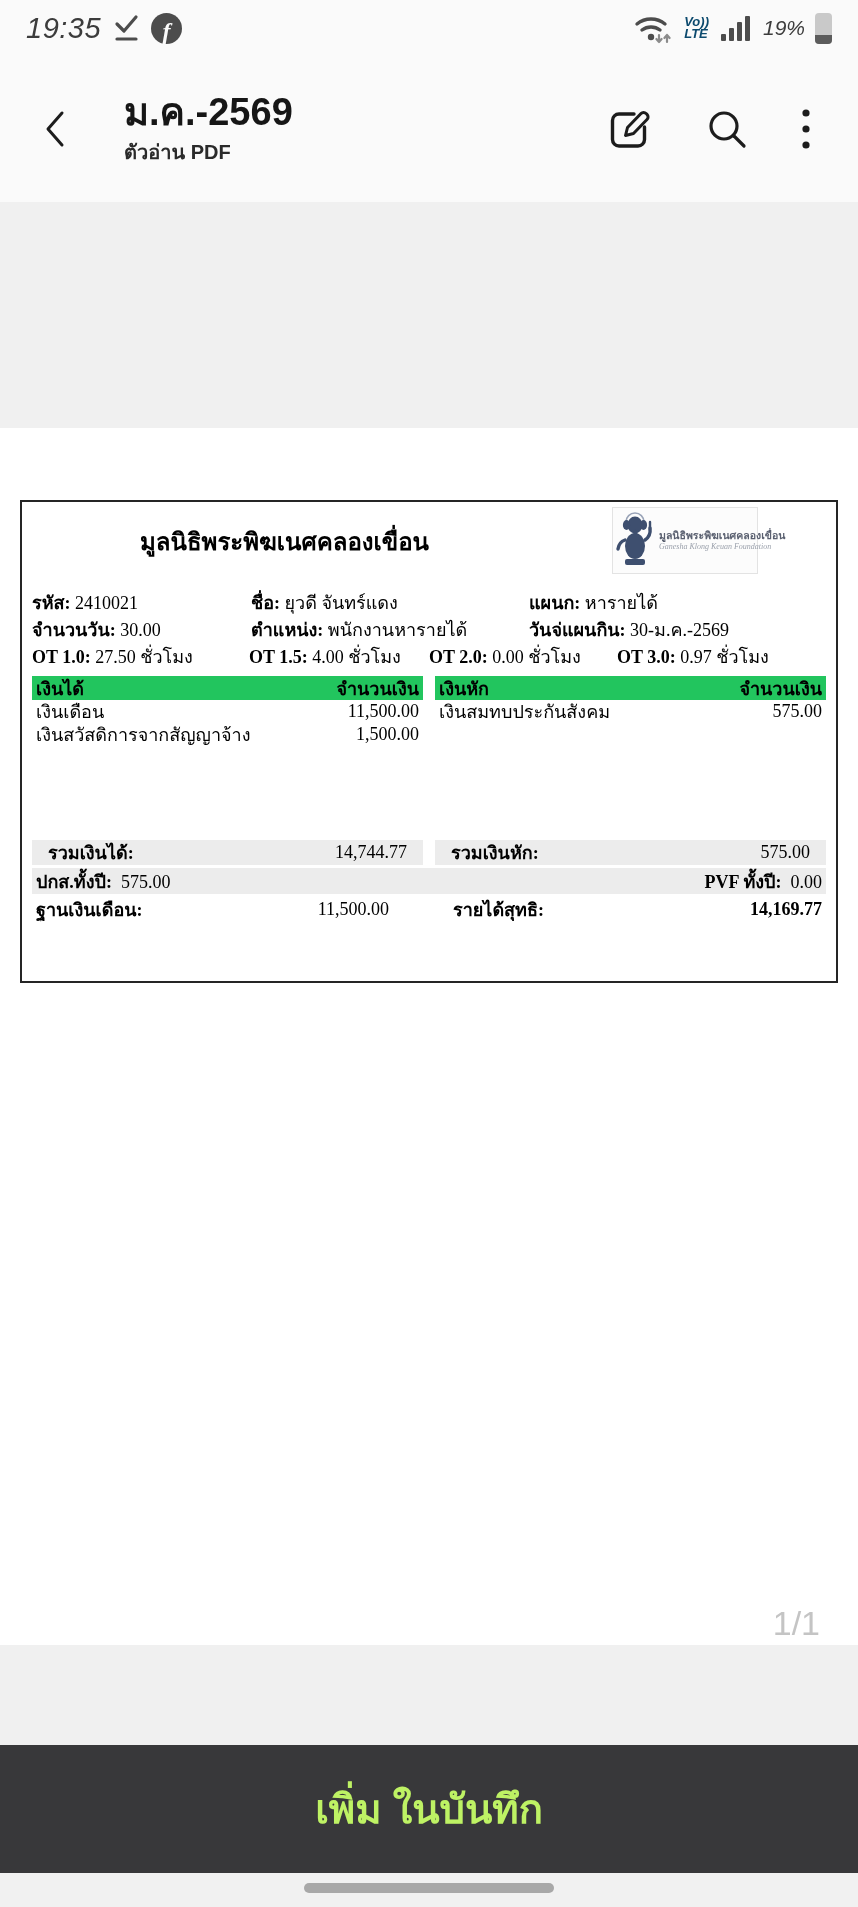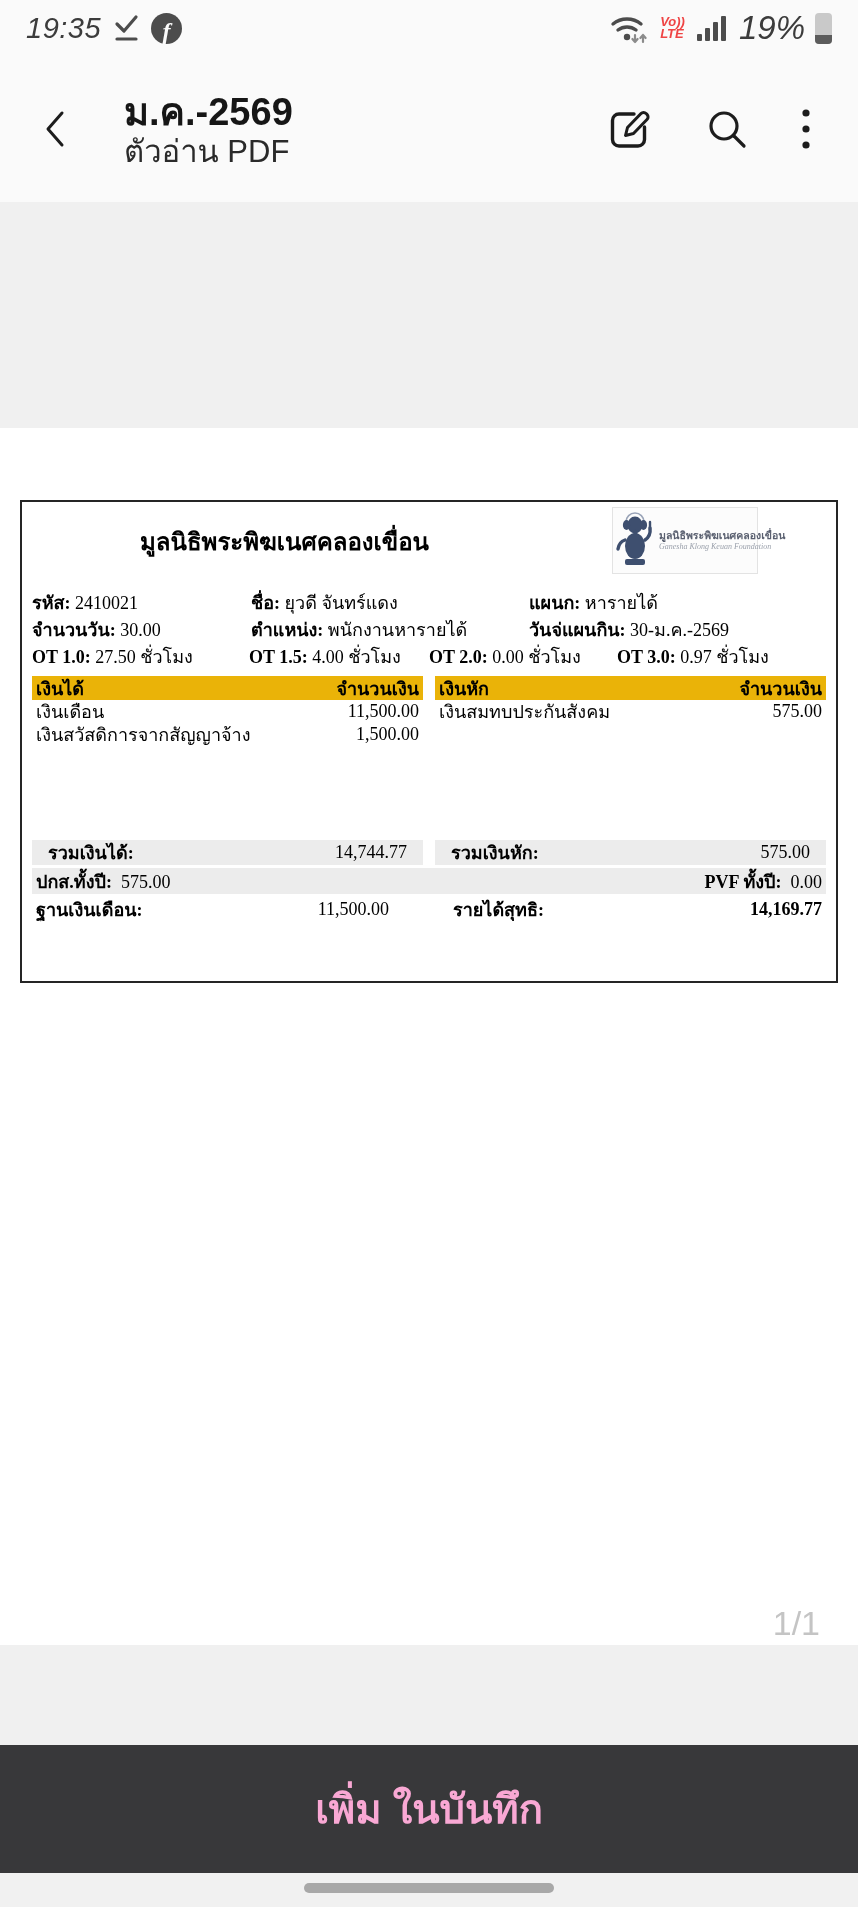--- a/index.html
+++ b/index.html
@@ -7,32 +7,32 @@
   body { font-family:"Liberation Sans", sans-serif; background:#f0f0f0; overflow:hidden; }
 
   
   .status-bar { height:56px; background:#fafafa; display:flex; align-items:center;
                 justify-content:space-between; padding:0 26px;font-style:italic; }
   .sb-left, .sb-right { display:flex; align-items:center; gap:10px; }
   .sb-time { font-size:29px; color:#3c3c3c; letter-spacing:.5px; }
   .fb-circle { width:31px; height:31px; border-radius:50%; background:#4c4c4c; color:#fafafa;
                display:flex; align-items:center; justify-content:center;
                font-size:24px; font-weight:bold; font-family:"Liberation Serif",serif; line-height:1; padding-top:6px; }
-  .volte { display:flex; flex-direction:column; align-items:flex-start; line-height:12px; color:#ef4444; }
+  .volte { display:flex; flex-direction:column; align-items:flex-start; line-height:12px; color:#0c4a6e; }
   .volte span { font-size:13px; font-weight:700; }
-  .sb-pct { font-size:33px; color:#3c3c3c; }
+  .sb-pct { font-size:21px; color:#3c3c3c; }
   .battery { width:17px; height:31px; border-radius:4px; background:#c9c9c9; position:relative; overflow:hidden; }
   .battery .fill { position:absolute; left:0; right:0; bottom:0; height:26%; background:#5c5c5c; }
 
   
   .app-header { height:146px; background:#fafafa; display:flex; align-items:center;gap:24px; }
   .back-btn { margin-left:38px; display:flex; align-items:center; }
   .title-block { margin-left:26px; display:flex; flex-direction:column; }
   .hdr-title { font-size:38px; font-weight:700; color:#161616; line-height:46px; }
-  .hdr-sub { font-size:31px; color:#2a2a2a; line-height:34px; }
+  .hdr-sub { font-size:20px; color:#2a2a2a; line-height:34px;font-weight:bold; }
   .hdr-actions { margin-left:auto; margin-right:46px; display:flex; align-items:center; gap:50px; }
 
   
   .gap-top { height:226px; background:#f0f0f0; }
   .pdf-page { height:1217px; background:#ffffff; position:relative; }
   .gap-bottom { height:100px; background:#f0f0f0; }
 
   .page-indicator { position:absolute; right:38px; bottom:2px; font-size:34px; color:#c4c4c4; }
 
   
@@ -50,21 +50,21 @@
   .doc-body { padding:0 10px; }
   .info-row { display:grid; align-items:center; }
   .r1 { grid-template-columns:219px 278px 1fr; height:27px; }
   .r2 { grid-template-columns:219px 278px 1fr; height:27px; }
   .r3 { grid-template-columns:217px 180px 188px 1fr; height:28px; }
   .lbl { font-weight:700; }
   .cell { white-space:nowrap; }
 
   .pay-table { display:flex; gap:12px; margin-top:6px; }
   .pt-col { flex:1; }
-  .pt-head { display:flex; justify-content:space-between; background:#eab308;
+  .pt-head { display:flex; justify-content:space-between; background:#22c55e;
              font-weight:700; height:24px; align-items:center; padding:0 4px; }
   .pt-row { display:flex; justify-content:space-between; height:23px; align-items:center; padding:0 4px; }
   .pt-spacer { height:94px; }
   .totals { display:flex; gap:12px; }
   .tot-cell { flex:1; display:flex; justify-content:space-between; background:#ececec;
               height:25px; align-items:center; padding:0 16px; }
   .ytd { display:flex; gap:12px; margin-top:3px; }
   .ytd-half { flex:1; background:#ececec; height:26px; display:flex; align-items:center; padding:0 4px; }
   .ytd-item { white-space:nowrap; }
   .ytd-left { display:flex; justify-content:space-between; padding-right:80px; }
@@ -73,21 +73,21 @@
   .base-half { flex:1; display:flex; justify-content:space-between; height:25px; align-items:center; padding:0 4px; }
   .pad-r30 { padding-right:30px; }
   .ind { margin-left:14px; }
   .bold { font-weight:700; }
   .acct-row { display:flex; gap:12px; margin-top:2px; }
   .acct-half { flex:1; display:flex; justify-content:space-between; height:24px; align-items:center; padding:0 4px; }
 
   
   .bottom-bar { height:128px; background:#38383a; display:flex; align-items:center;
                 justify-content:center; cursor:pointer; }
-  .bottom-bar span { color:#f9a8d4; font-size:40px; font-weight:700; }
+  .bottom-bar span { color:#bef264; font-size:40px; font-weight:700; }
   .home-area { height:34px; background:#f1f1f1; display:flex; justify-content:center; }
   .home-pill { width:250px; height:10px; border-radius:5px; background:#a8a8a8; margin-top:10px; }
 
   svg { display:block; }
 </style>
 </head>
 <body>
 
 <div class="status-bar">
   <div class="sb-left">

